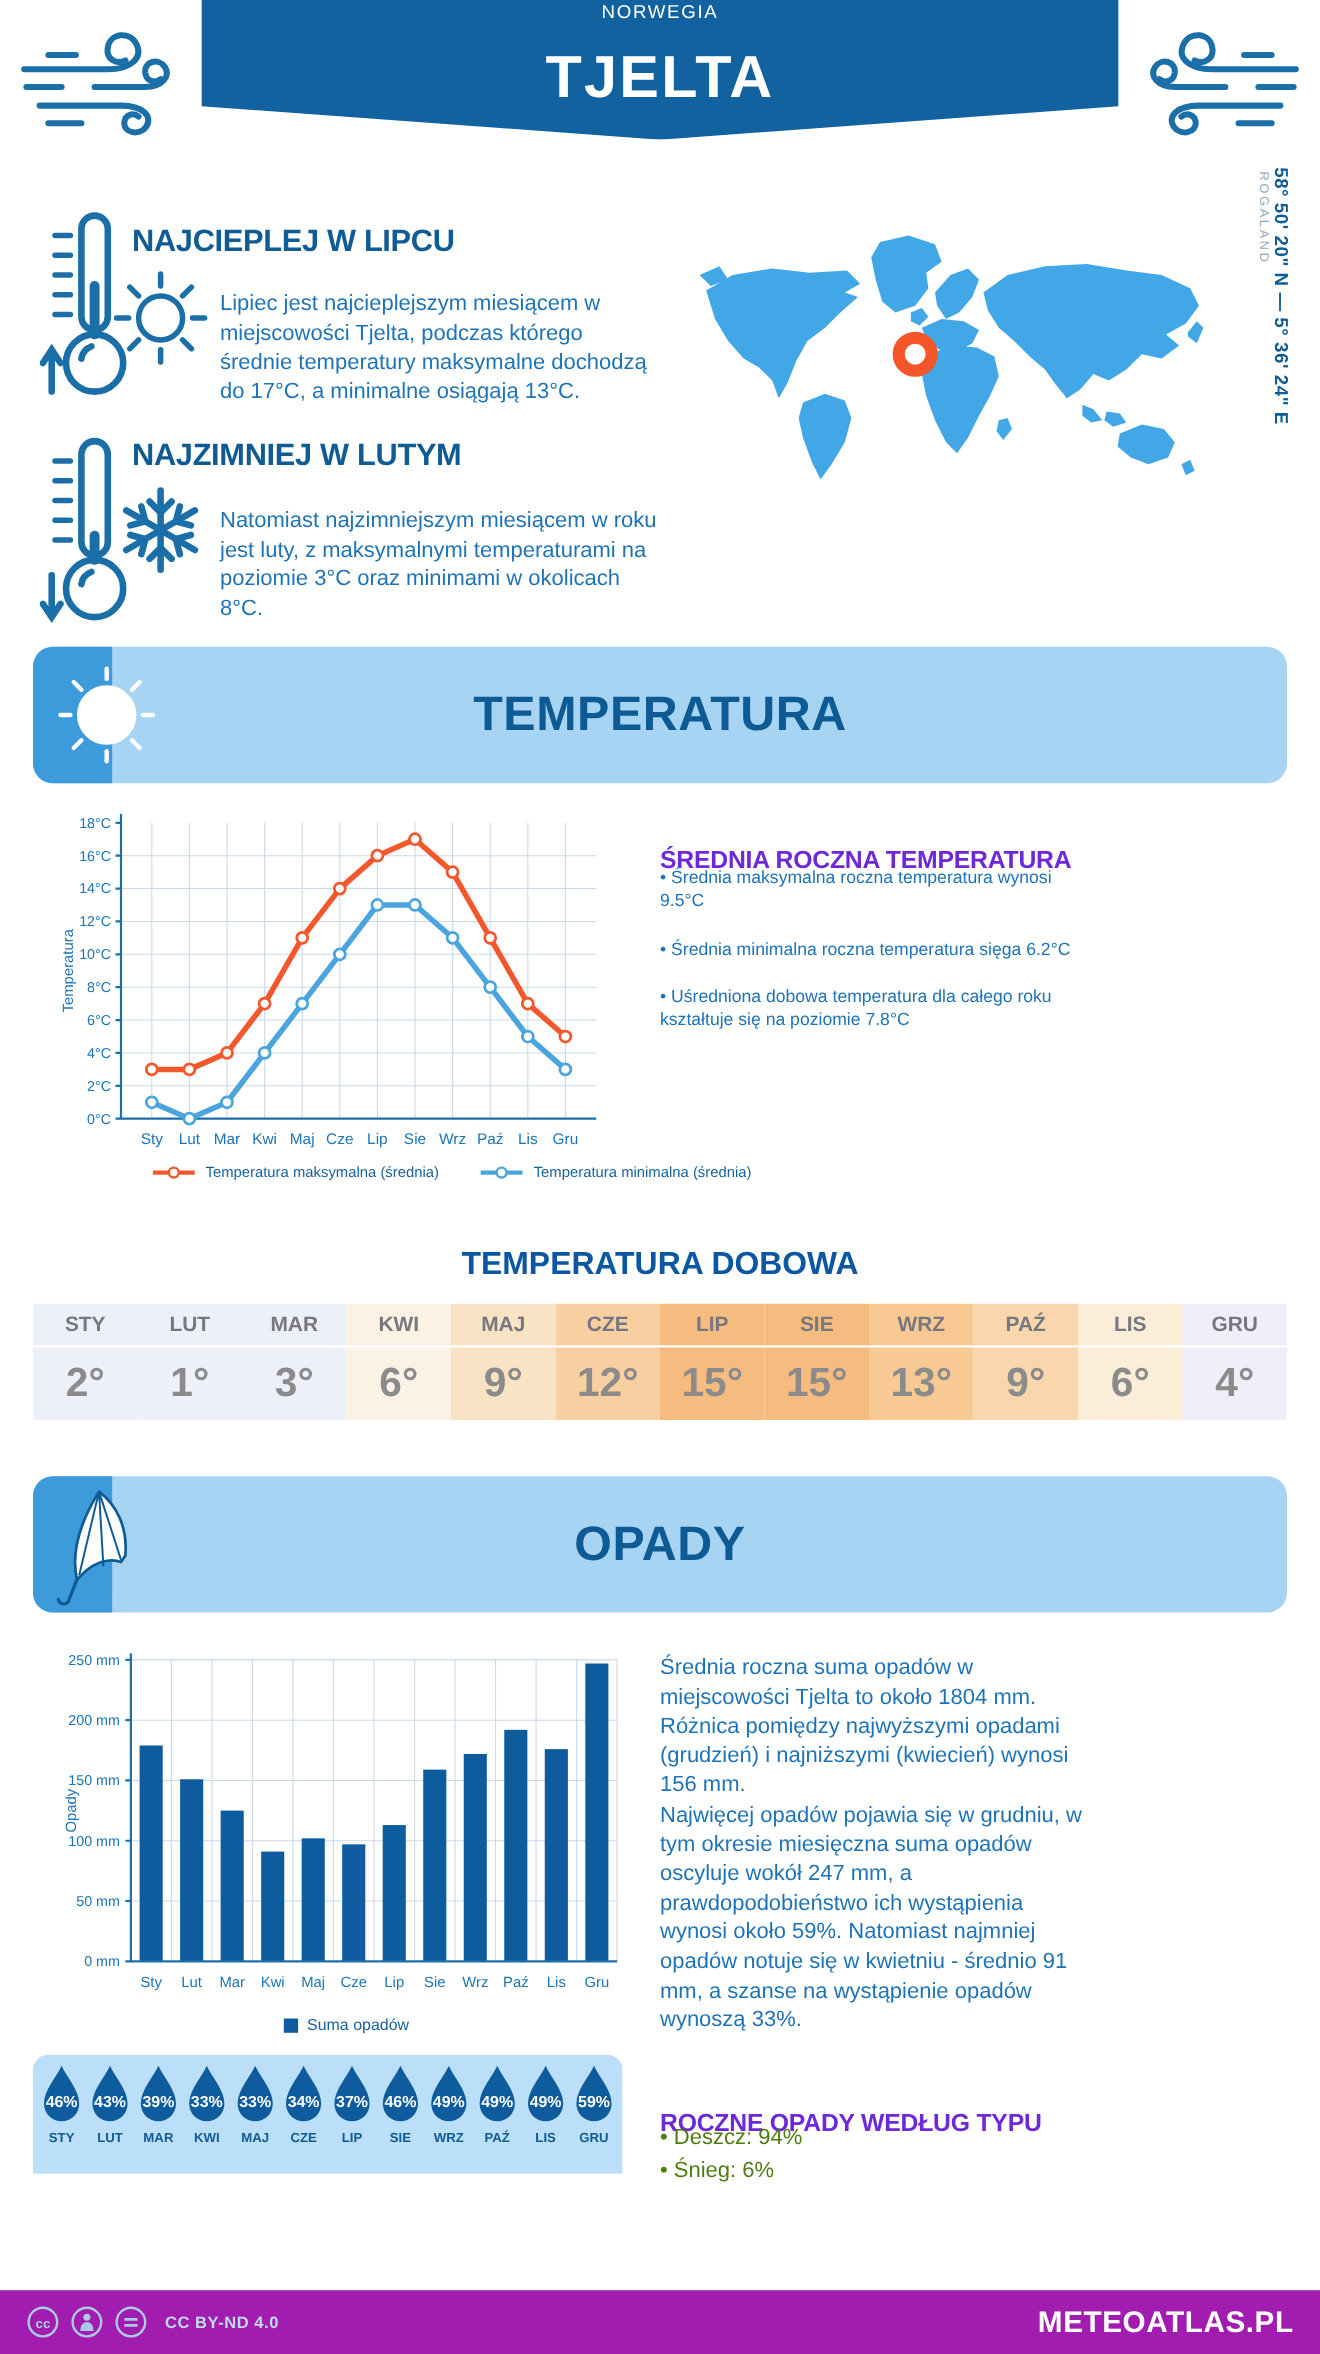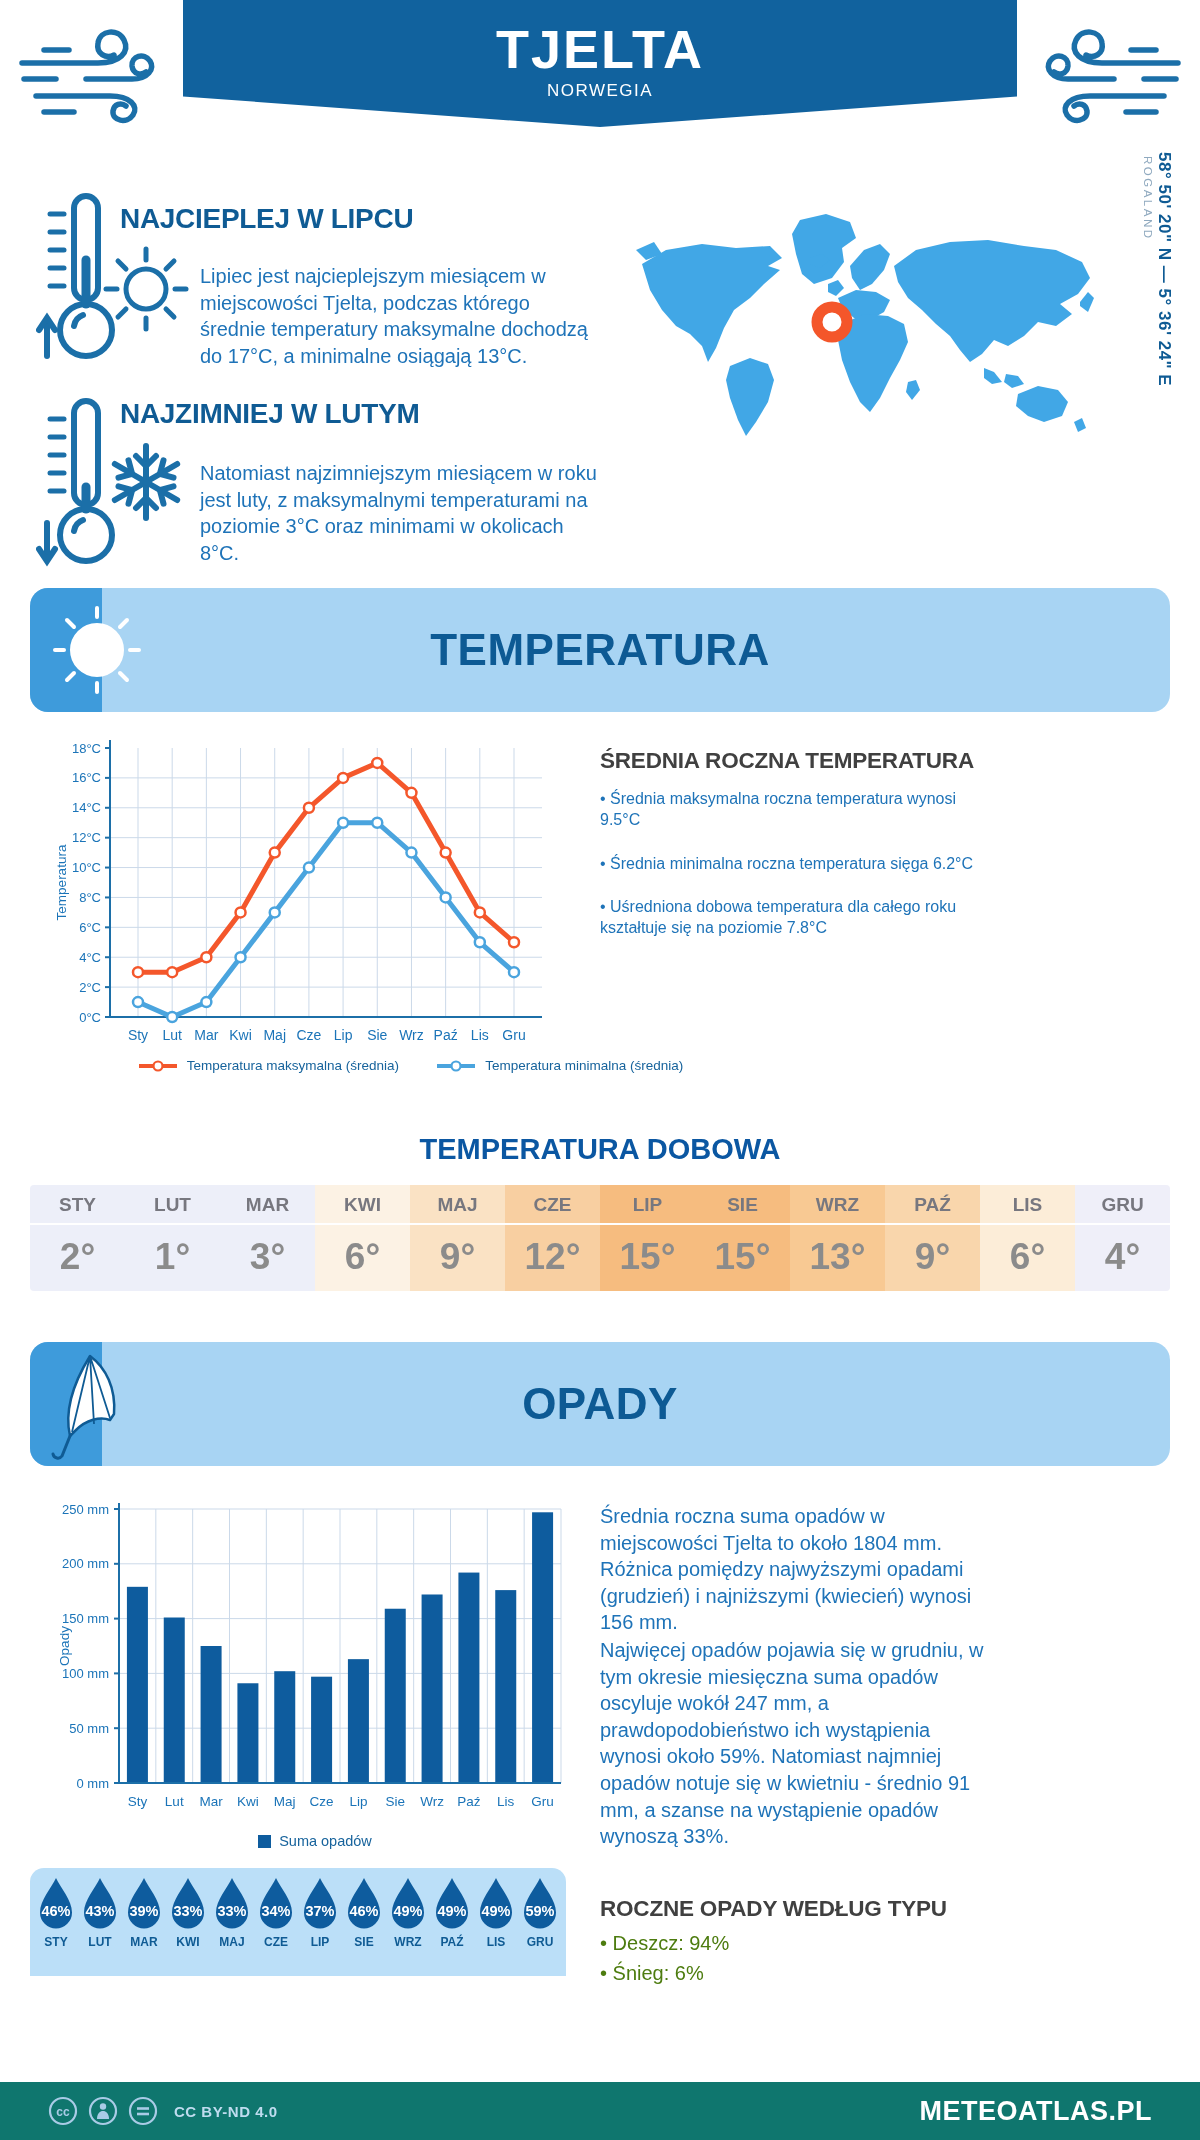--- a/index.html
+++ b/index.html
@@ -25,42 +25,42 @@
   .band-title{width:100%;text-align:center;line-height:124px;font-size:44px;font-weight:700;color:#0D5A94;letter-spacing:0.5px;}
 
   
   text{font-family:"Liberation Sans",sans-serif;}
   .legend-row{display:flex;justify-content:center;gap:36px;align-items:center;}
   .legend-item{display:flex;align-items:center;gap:8px;font-size:13.5px;color:#17639C;}
   .bar-legend{display:flex;justify-content:center;align-items:center;gap:8px;font-size:14.5px;color:#17639C;}
   .bar-legend-swatch{width:13px;height:13px;background:#0E5C9E;display:inline-block;}
 
   
-  .col-heading{font-size:22.5px;font-weight:700;color:#404040;letter-spacing:-0.2px;}
+  .col-heading{font-size:22.5px;font-weight:700;color:#6d28d9;letter-spacing:-0.2px;margin-top:21px;}
   .bullet{font-size:16px;color:#1E73B8;line-height:1.33;margin-top:22px;}
   .para{font-size:20px;color:#1E73B8;line-height:1.33;}
   .bullet2{font-size:20px;color:#4d7c0f;line-height:1.5;}
 
   
   #daily-heading{left:0;top:1133px;width:1200px;text-align:center;font-size:29px;font-weight:700;color:#0B57A2;}
   #daily-table{left:30px;top:1185px;width:1140px;height:106px;display:flex;border-radius:4px;overflow:hidden;}
   .dt-col{flex:1;text-align:center;}
   .dt-m{height:38px;line-height:40px;font-size:19px;font-weight:700;color:#77777F;border-bottom:2px solid #fff;}
   .dt-v{height:66px;line-height:64px;font-size:37px;font-weight:700;color:#8B8B8B;}
 
   
   #chance-panel{left:30px;top:1868px;width:536px;height:146px;border-radius:14px;overflow:hidden;}
   #chance-header{height:38px;background:#2F9BDE;color:#fff;font-size:20px;font-weight:700;text-align:center;line-height:38px;letter-spacing:0.5px;}
   #drops-row{background:#BBDFF8;height:108px;display:flex;justify-content:space-around;padding:8px 4px 0 4px;box-sizing:border-box;}
   .drop{position:relative;width:42px;text-align:center;}
   .drop-pct{position:absolute;left:0;right:0;top:27px;color:#fff;font-weight:700;font-size:14.5px;}
   .drop-m{margin-top:1px;font-size:12px;font-weight:700;color:#0F5B94;}
 
   
-  #footer{left:0;top:2082px;width:1200px;height:58px;background:#0f766e;display:flex;align-items:center;justify-content:space-between;padding:0 48px;box-sizing:border-box;}
+  #footer{left:0;top:2082px;width:1200px;height:58px;background:#a21caf;display:flex;align-items:center;justify-content:space-between;padding:0 24px;box-sizing:border-box;}
   #footer-left{display:flex;align-items:center;gap:10px;}
   #footer-license{font-size:15px;font-weight:700;color:#BFDCEF;letter-spacing:0.5px;margin-left:6px;}
   #footer-site{font-size:27px;font-weight:700;color:#ffffff;letter-spacing:0.5px;}
 </style>
 </head>
 <body>
 
 <svg class="abs" style="left:14px;top:16px" width="152" height="112" viewBox="0 0 152 112">
   <g fill="none" stroke="#1B6FA8" stroke-width="5.5" stroke-linecap="round">
     <path d="M30 34 H55"></path>
@@ -76,22 +76,22 @@
     <path d="M30 34 H55"></path>
     <path d="M8 47 H84 C106 47 116 36 110 24 C104 12 86 14 84 27 C82 38 92 43 100 39"></path>
     <path d="M72 63 H118 C134 63 141 53 136 45 C130 36 117 40 118 50 C119 58 127 60 132 56"></path>
     <path d="M10 63 H42"></path>
     <path d="M22 80 H96 C116 80 125 90 119 99 C113 108 98 105 99 95 C100 88 107 86 112 90"></path>
     <path d="M30 96 H60"></path>
   </g>
 </svg>
 
 <div id="header-banner" class="abs">
+  <div id="header-subtitle">NORWEGIA</div>
   <div id="header-title">TJELTA</div>
-  <div id="header-subtitle">NORWEGIA</div>
 </div>
 
 <svg class="abs" style="left:36px;top:190px" width="96" height="176" viewBox="0 0 96 176">
   <g fill="none" stroke="#1B6FA8" stroke-width="6" stroke-linecap="round">
     <rect x="38" y="6" width="24" height="104" rx="12"></rect>
     <circle cx="50" cy="140" r="26"></circle>
     <line x1="50" y1="70" x2="50" y2="114" stroke-width="9"></line>
     <path d="M38 136 a14 14 0 0 1 9 -11"></path>
     <line x1="14" y1="24" x2="28" y2="24" stroke-width="5"></line>
     <line x1="14" y1="42" x2="28" y2="42" stroke-width="5"></line>

